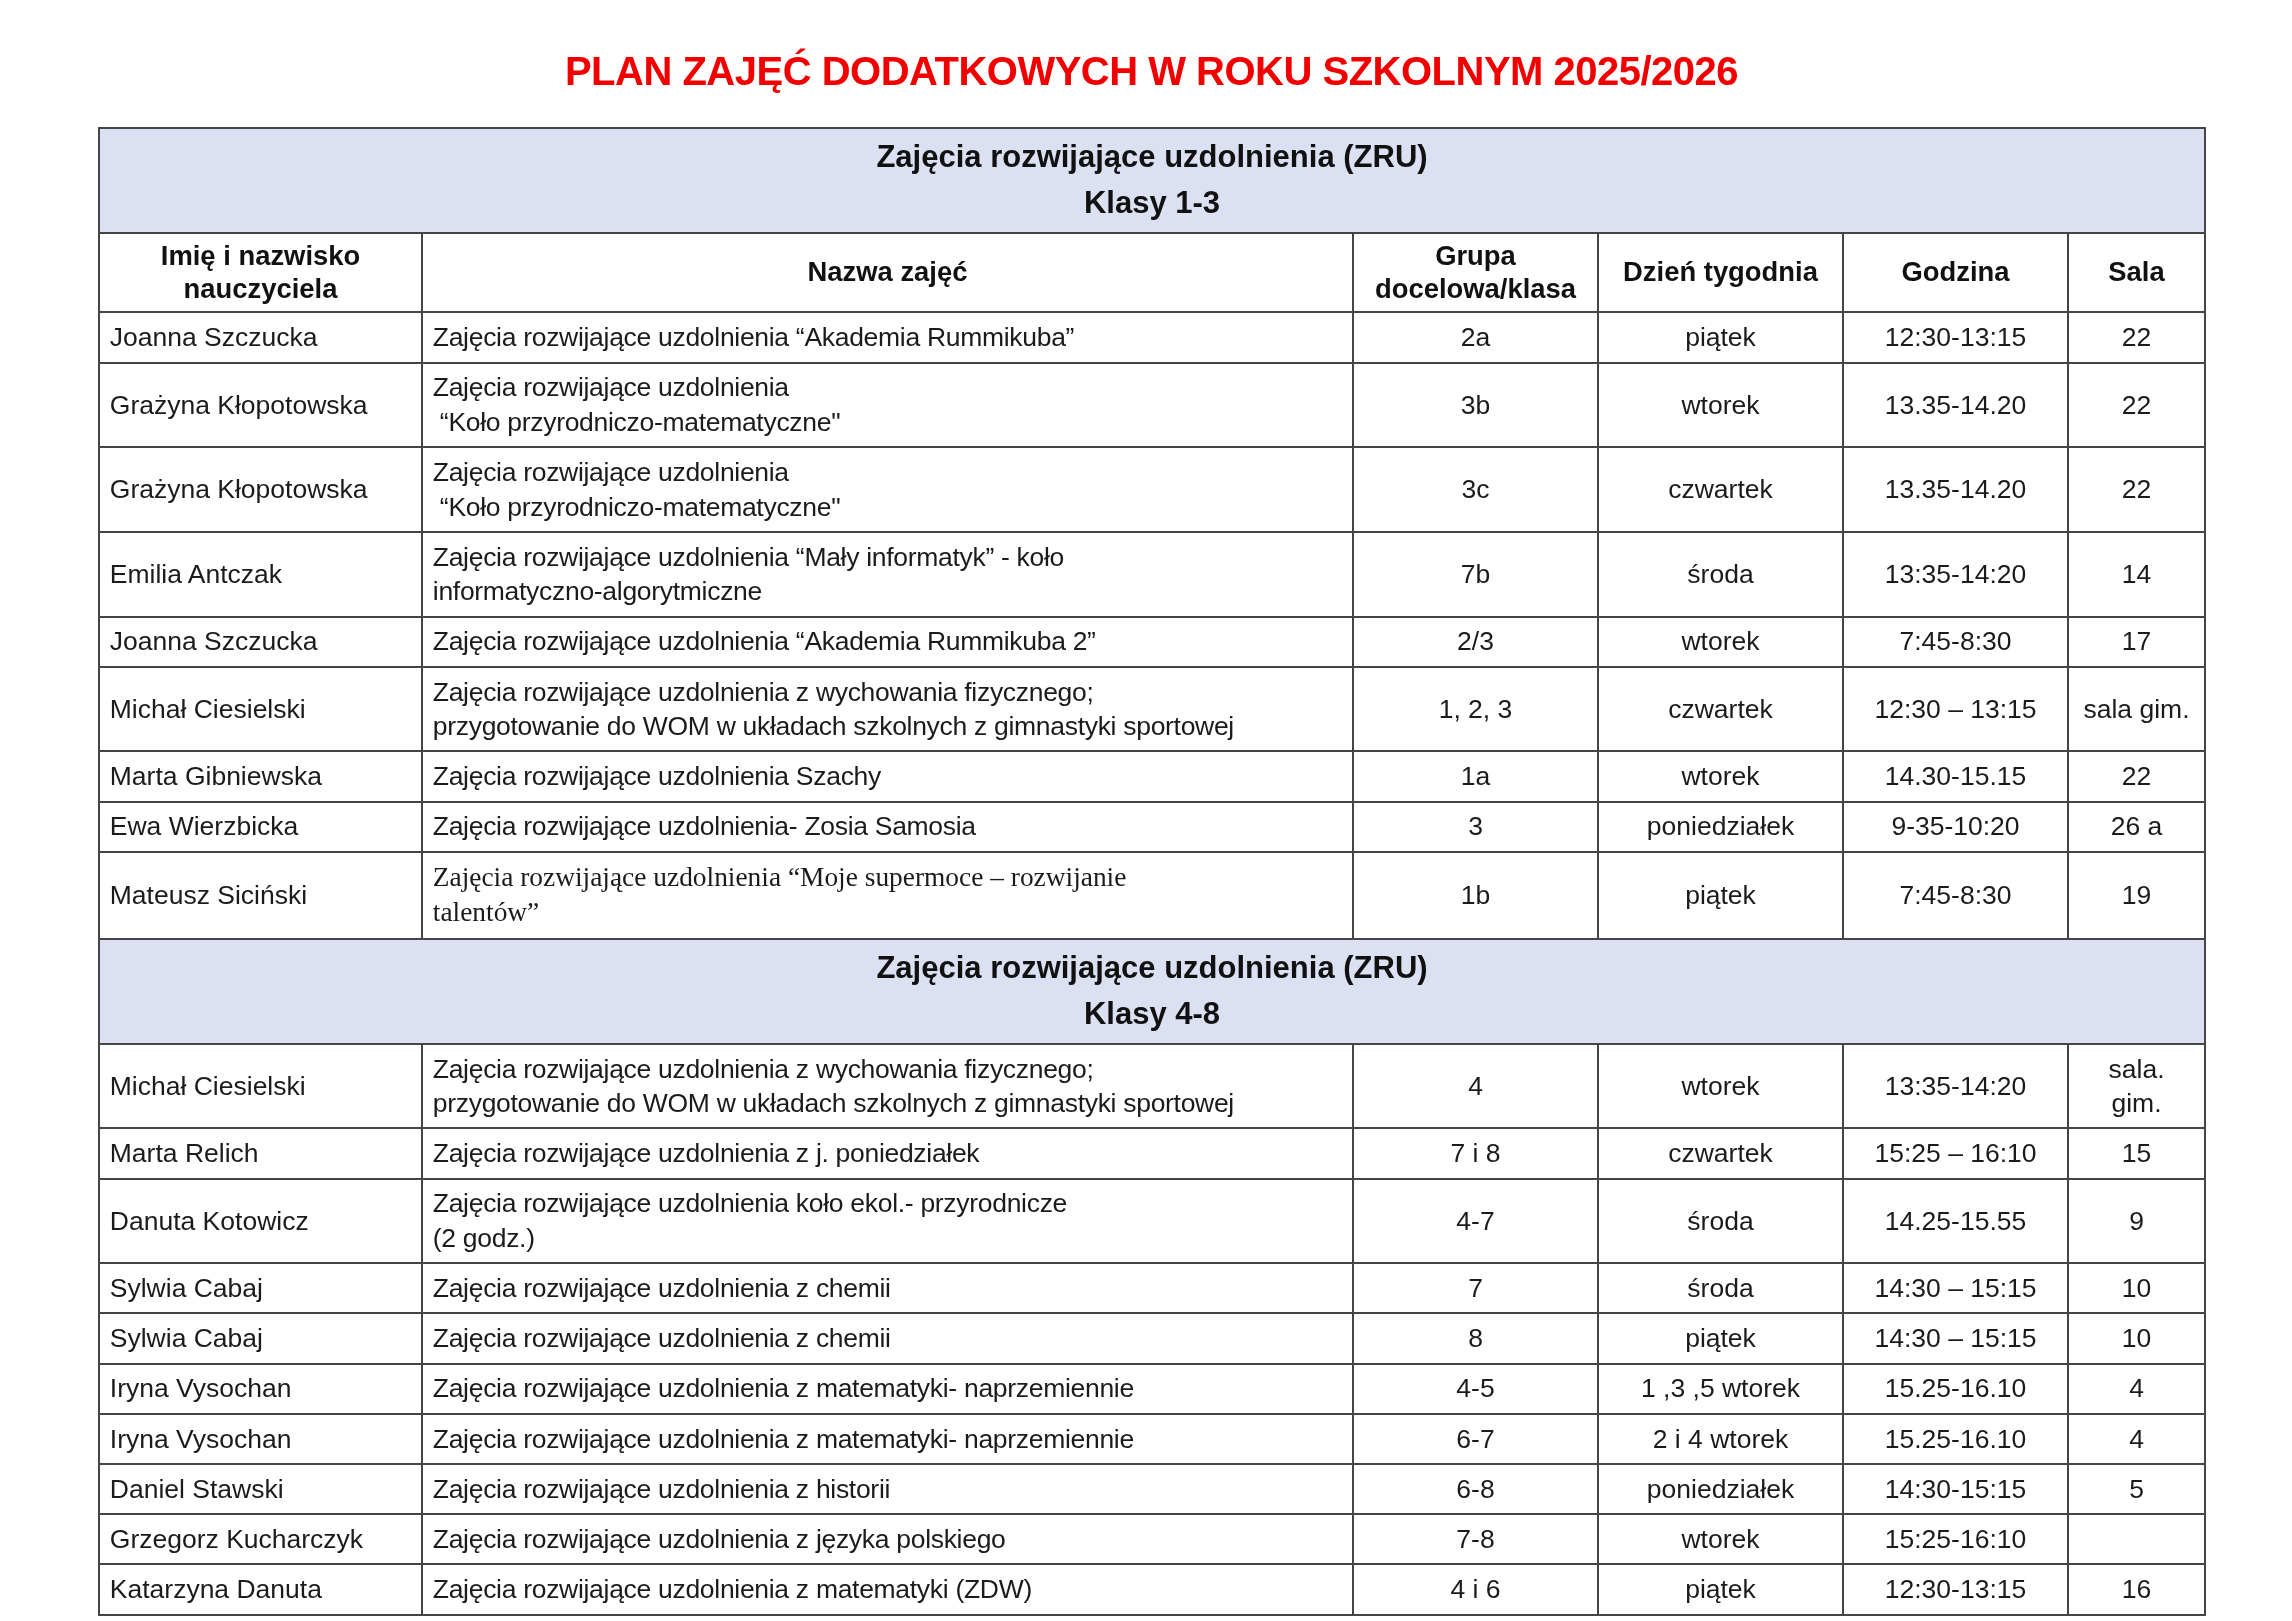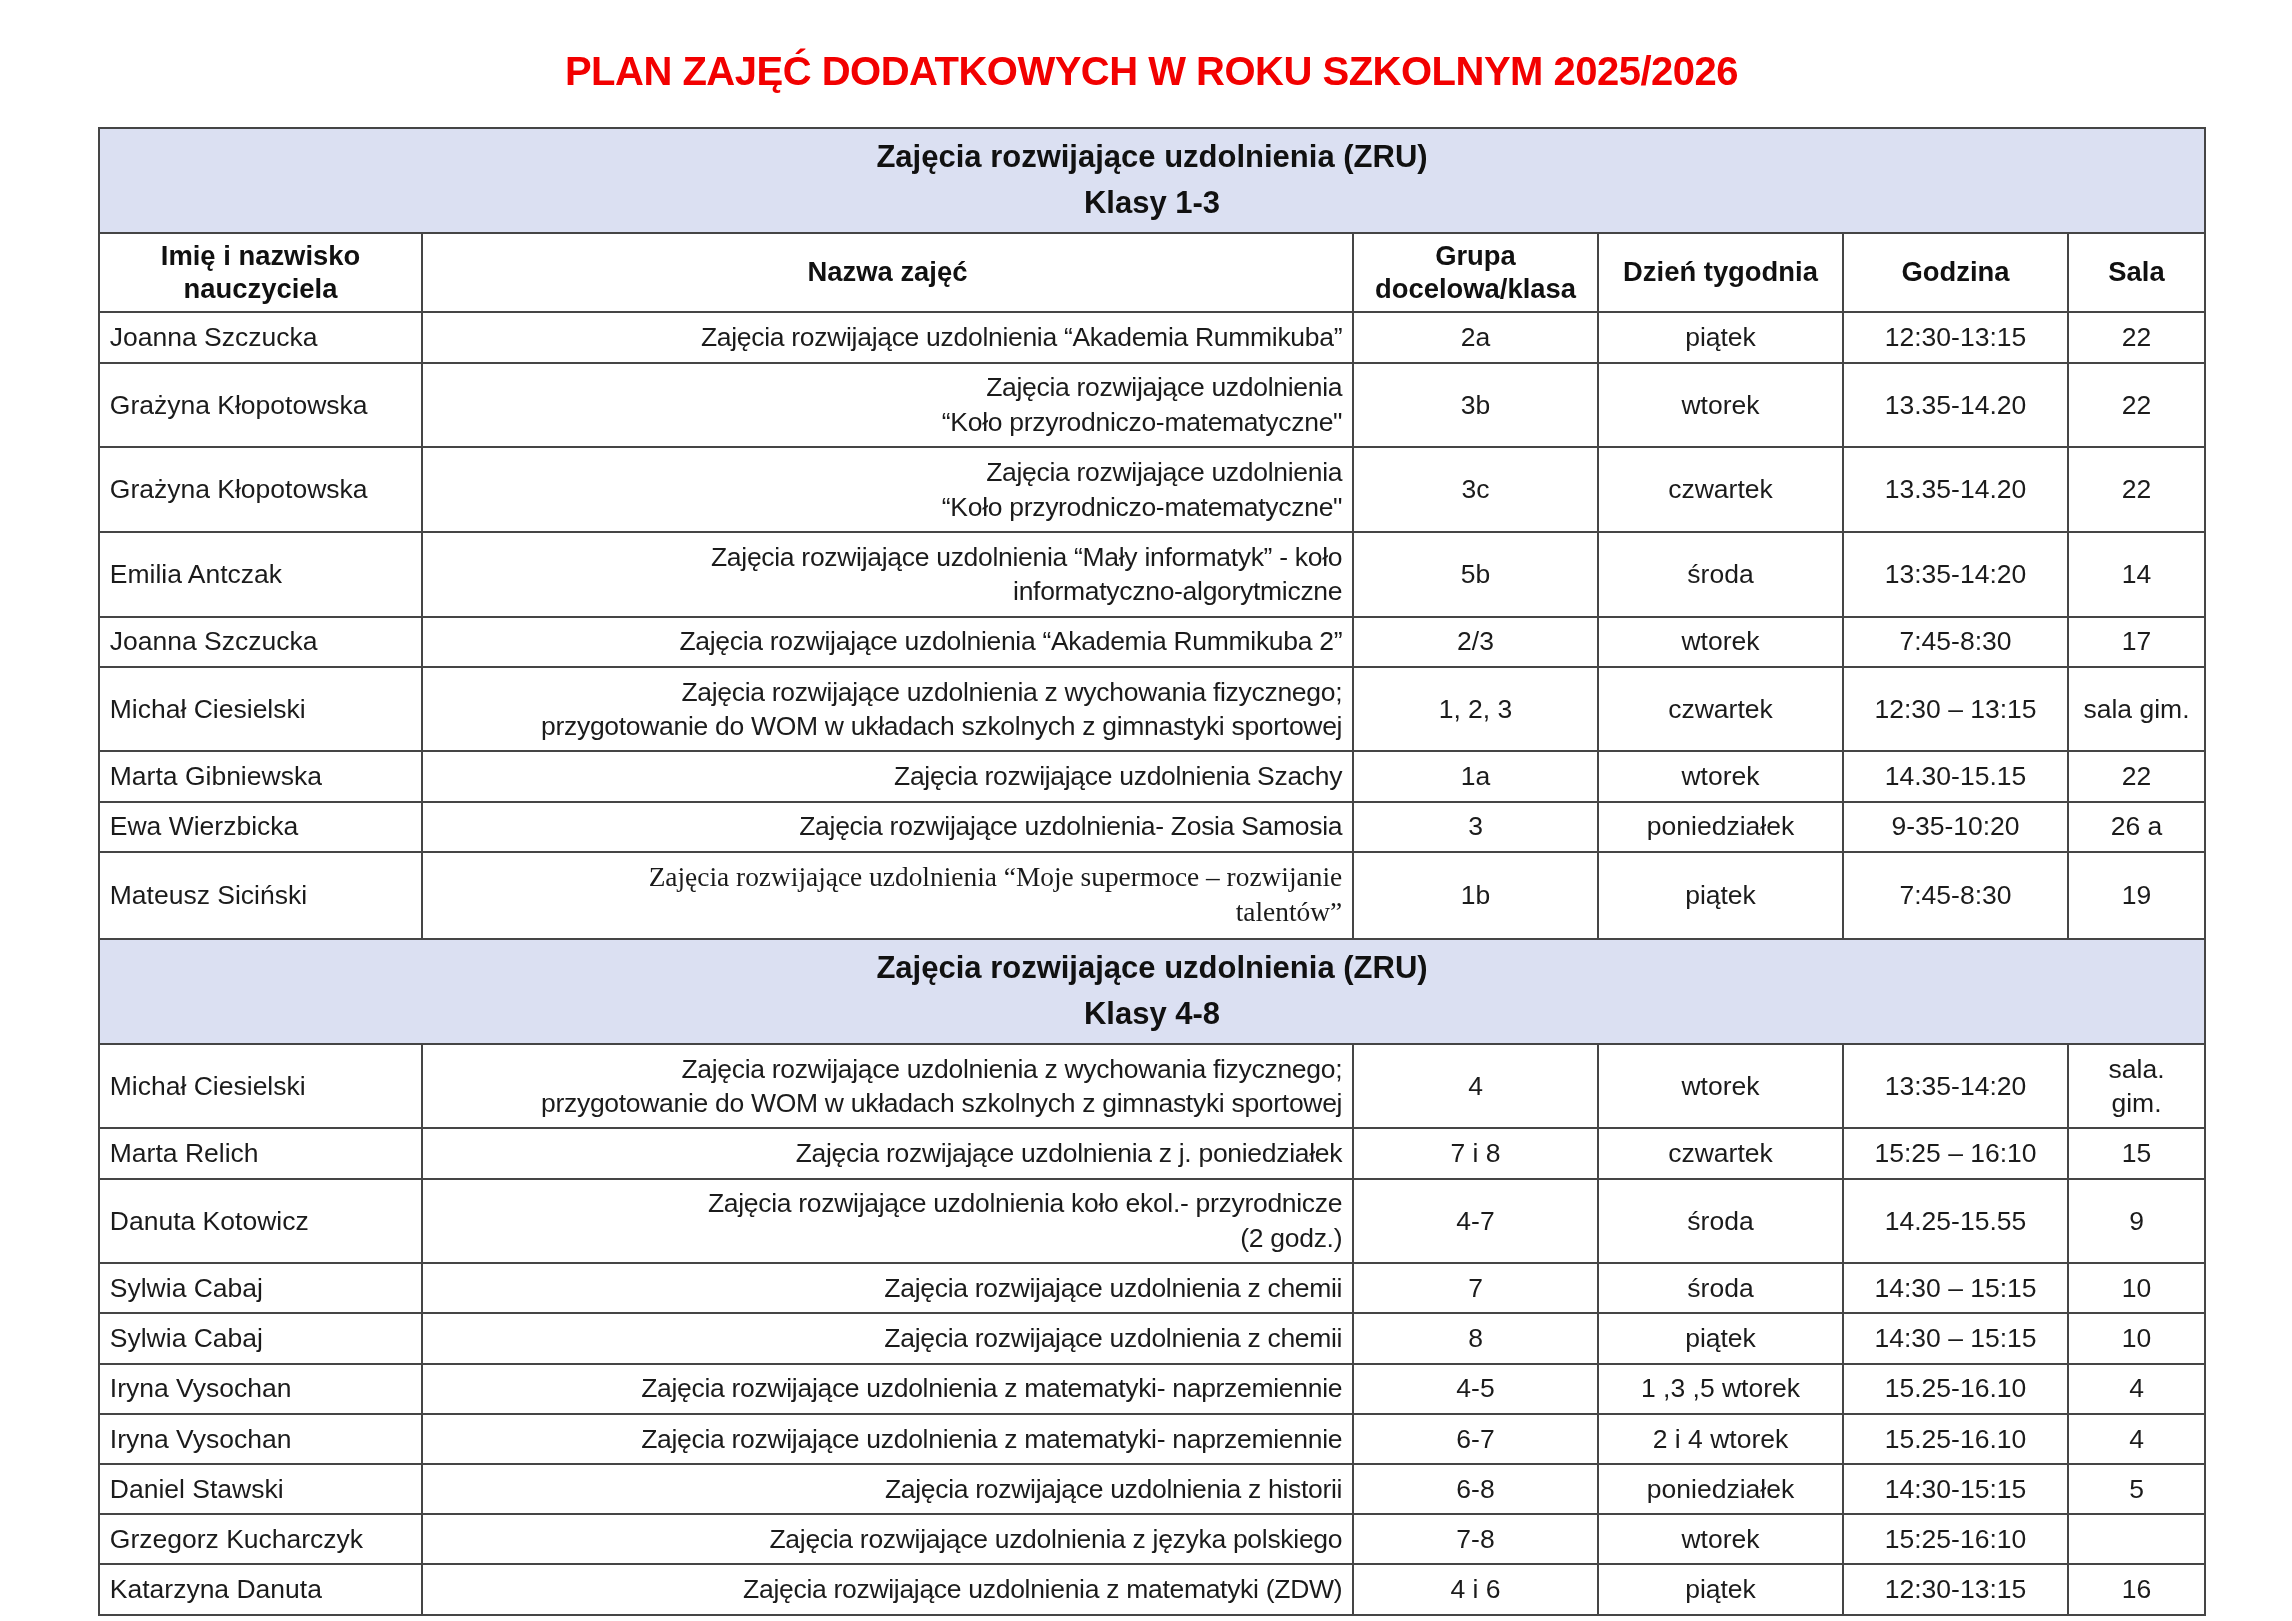--- a/index.html
+++ b/index.html
@@ -61,21 +61,21 @@
     padding: 5.9px 2px;
     color: #111;
   }
   tr.data-row td {
     font-size: 26.5px;
     line-height: 1.3;
     padding: 6.9px 9.8px;
   }
   td.c-teacher { text-align: left; }
   td.c-activity {
-    text-align: right;
+    text-align: left;
     white-space: pre-line;
     letter-spacing: -0.3px;
     padding-left: 11.8px;
   }
   td.c-activity.serif {
     font-family: "Liberation Serif", serif;
     letter-spacing: 0;
     font-size: 27.4px;
   }
   td.c-group, td.c-day, td.c-time, td.c-room { text-align: center; }
@@ -139,21 +139,21 @@
     <td class="c-group">3c</td>
     <td class="c-day">czwartek</td>
     <td class="c-time">13.35-14.20</td>
     <td class="c-room">22</td>
   </tr>
 
   <tr class="data-row">
     <td class="c-teacher">Emilia Antczak</td>
     <td class="c-activity">Zajęcia rozwijające uzdolnienia “Mały informatyk” - koło
 informatyczno-algorytmiczne</td>
-    <td class="c-group">5b</td>
+    <td class="c-group">7b</td>
     <td class="c-day">środa</td>
     <td class="c-time">13:35-14:20</td>
     <td class="c-room">14</td>
   </tr>
 
   <tr class="data-row">
     <td class="c-teacher">Joanna Szczucka</td>
     <td class="c-activity">Zajęcia rozwijające uzdolnienia “Akademia Rummikuba 2”</td>
     <td class="c-group">2/3</td>
     <td class="c-day">wtorek</td>

